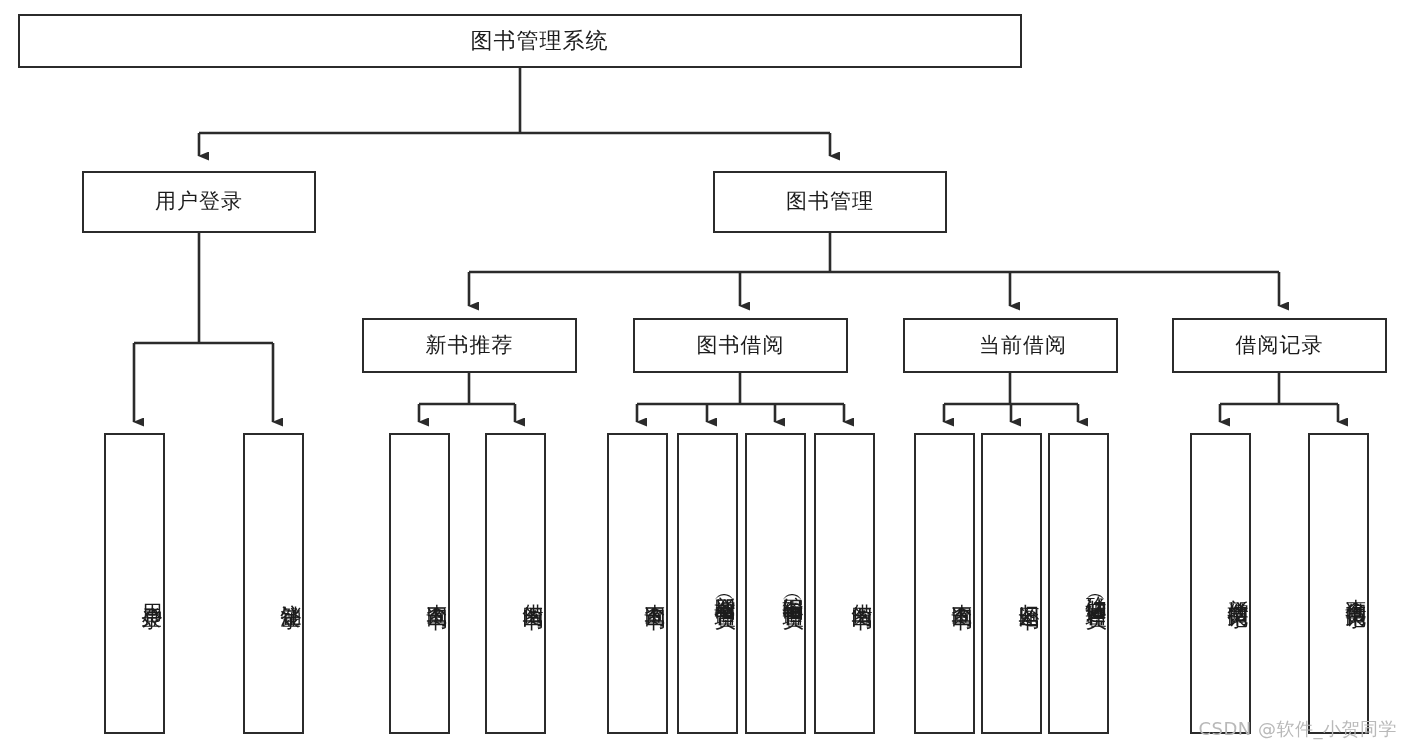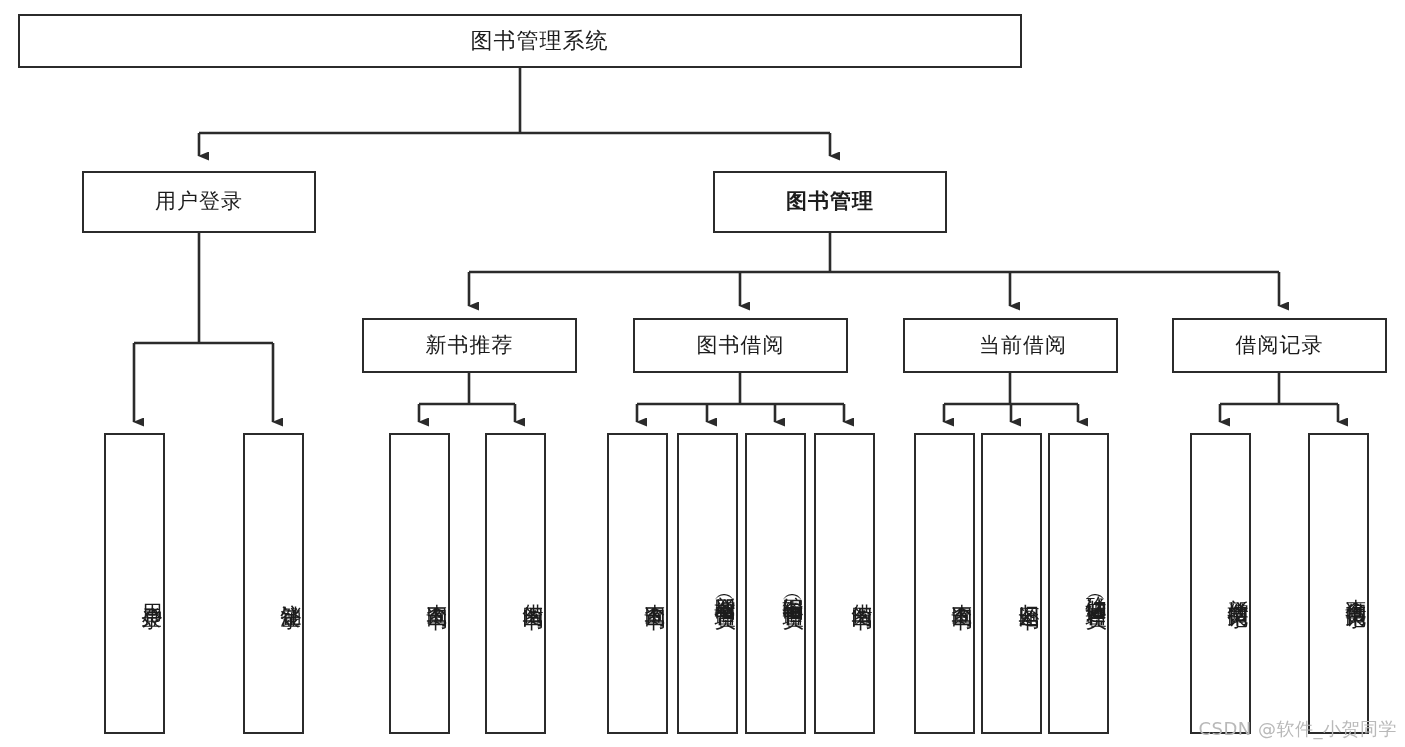--- a/index.html
+++ b/index.html
@@ -128,21 +128,21 @@
   </svg>
 
   <div class="node horizontal root" style="left:18px; top:14px; width:1004px; height:54px;padding-left:39px;">
     <span class="node-label">图书管理系统</span>
   </div>
 
   <div class="node horizontal" style="left:82px; top:171px; width:234px; height:62px;">
     <span class="node-label">用户登录</span>
   </div>
 
-  <div class="node horizontal" style="left:713px; top:171px; width:234px; height:62px;font-weight:bold;">
+  <div class="node horizontal" style="left:713px; top:171px; width:234px; height:62px;">
     <span class="node-label">图书管理</span>
   </div>
 
   <div class="node horizontal" style="left:362px; top:318px; width:215px; height:55px;">
     <span class="node-label">新书推荐</span>
   </div>
 
   <div class="node horizontal" style="left:633px; top:318px; width:215px; height:55px;">
     <span class="node-label">图书借阅</span>
   </div>

